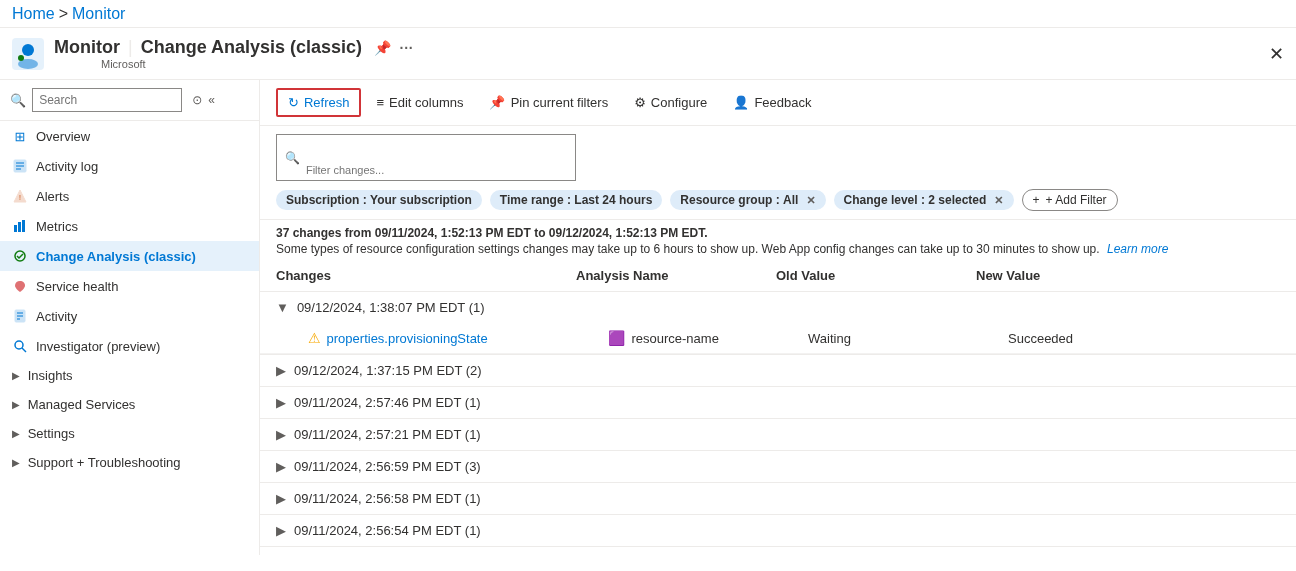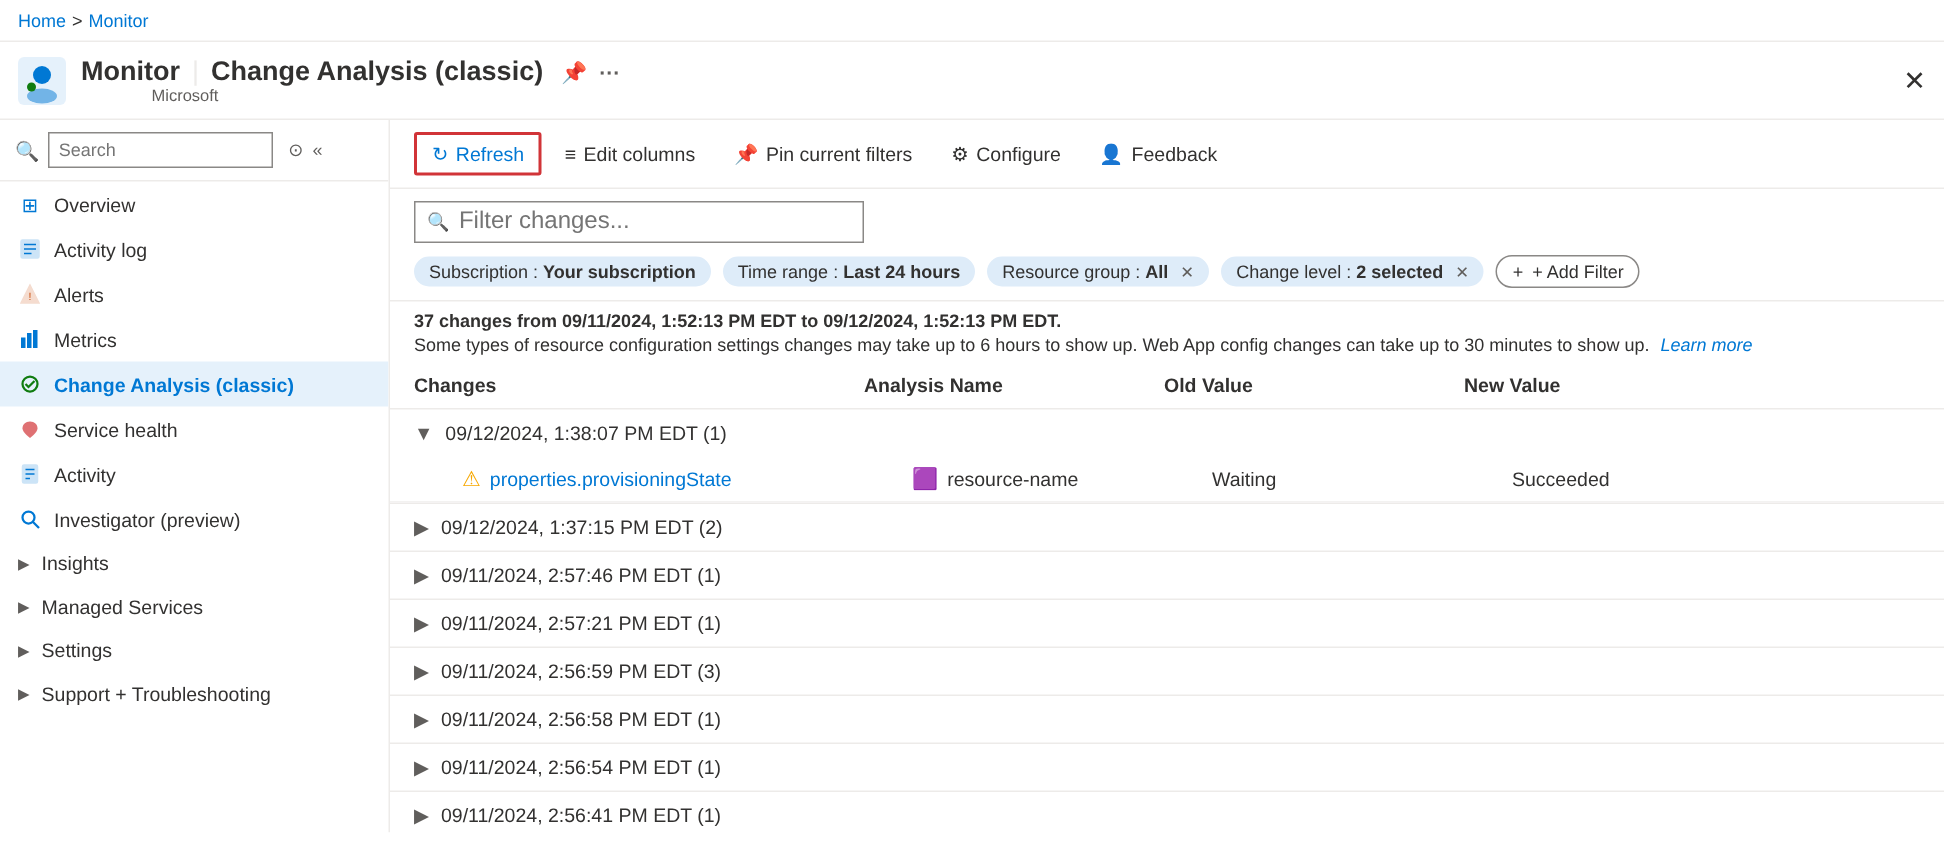--- a/index.html
+++ b/index.html
@@ -25,21 +25,21 @@
     
     .content { flex: 1; overflow-y: auto; background: #fff; }
     .toolbar { display: flex; align-items: center; padding: 8px 16px; border-bottom: 1px solid #edebe9; gap: 4px; }
     .toolbar-btn { display: flex; align-items: center; gap: 5px; padding: 5px 10px; border: 1px solid transparent; background: transparent; cursor: pointer; font-size: 13px; color: #323130; border-radius: 2px; }
     .toolbar-btn.highlighted { border: 2px solid #d13438; color: #0078d4; }
 
     .filter-bar { padding: 8px 16px; border-bottom: 1px solid #edebe9; }
     .filter-input-wrap { display: flex; align-items: center; border: 1px solid #8a8886; padding: 4px 8px; width: 300px; gap: 6px; margin-bottom: 8px; }
     .filter-input-wrap input { border: none; outline: none; font-size: 12px; width: 100%; color: #605e5c; }
     .filter-chips { display: flex; align-items: center; gap: 8px; flex-wrap: wrap; }
-    .filter-chip { display: flex; align-items: center; gap: 4px; padding: 3px 10px; background: #deecf9; border-radius: 12px; font-size: 12px; color: #323130; }
+    .filter-chip { display: flex; align-items: center; gap: 4px; padding: 3px 10px; background: #deecf9; border-radius: 12px; font-size: 12px; color: #323130; font-weight: bold; }
     .filter-chip .chip-x { cursor: pointer; color: #605e5c; margin-left: 4px; font-size: 11px; }
     .add-filter-btn { display: flex; align-items: center; gap: 4px; padding: 3px 10px; border: 1px solid #8a8886; border-radius: 12px; font-size: 12px; color: #323130; cursor: pointer; background: #fff; }
 
     .info-bar { padding: 6px 16px 4px 16px; }
     .info-bar .info-line { font-size: 12px; color: #323130; font-weight: 600; margin-bottom: 2px; }
     .info-bar .info-sub { font-size: 12px; color: #323130; }
     .info-bar .info-sub a { color: #0078d4; text-decoration: none; }
 
     .table-header { display: grid; grid-template-columns: 300px 200px 200px 1fr; padding: 8px 16px; border-bottom: 1px solid #edebe9; font-size: 13px; color: #323130; font-weight: 600; }
 
@@ -50,21 +50,21 @@
     .change-row .property-link { color: #0078d4; text-decoration: none; text-align: center; }
     .warn-icon { color: #f7a800; font-size: 14px; }
 
     
     .icon-blue { color: #0078d4; }
     .icon-orange { color: #ca5010; }
   </style>
 </head>
 <body>
 
-<div style="padding: 4px 12px; background:#fff; border-bottom:1px solid #edebe9; font-size:12px; display:flex; align-items:center; gap:4px; height:28px;">
+<div style="padding: 4px 12px; background:#fff; border-bottom:1px solid #edebe9; font-size:16px; display:flex; align-items:center; gap:4px; height:28px;">
   <a style="color:#0078d4;text-decoration:none;">Home</a>
   <span>&gt;</span>
   <a style="color:#0078d4;text-decoration:none;">Monitor</a>
 </div>
 
 <div class="title-bar">
   <div class="title-icon">
     <svg width="32" height="32" viewBox="0 0 32 32">
       <rect width="32" height="32" rx="4" fill="#0078d4" opacity="0.1"></rect>
       <circle cx="16" cy="12" r="6" fill="#0078d4"></circle>
@@ -205,21 +205,21 @@
       </button>
       <button class="toolbar-btn">
         <span>👤</span>
         <span>Feedback</span>
       </button>
     </div>
 
     <div class="filter-bar">
       <div class="filter-input-wrap">
         <span style="color:#605e5c; font-size:12px;">🔍</span>
-        <input type="text" style="border: none; outline: none; font-size: 16px; width: 100%; color: #4d7c0f;" placeholder="Filter changes...">
+        <input type="text" style="border: none; outline: none; font-size: 11px; width: 100%; color: #4d7c0f; margin-top: 25px;" placeholder="Filter changes...">
       </div>
       <div class="filter-chips">
         <div class="filter-chip">
           <span><span>Subscription :</span> <strong>Your subscription</strong></span>
         </div>
         <div class="filter-chip">
           <span><span>Time range :</span> <strong>Last 24 hours</strong></span>
         </div>
         <div class="filter-chip">
           <span><span>Resource group :</span> <strong>All</strong></span>

